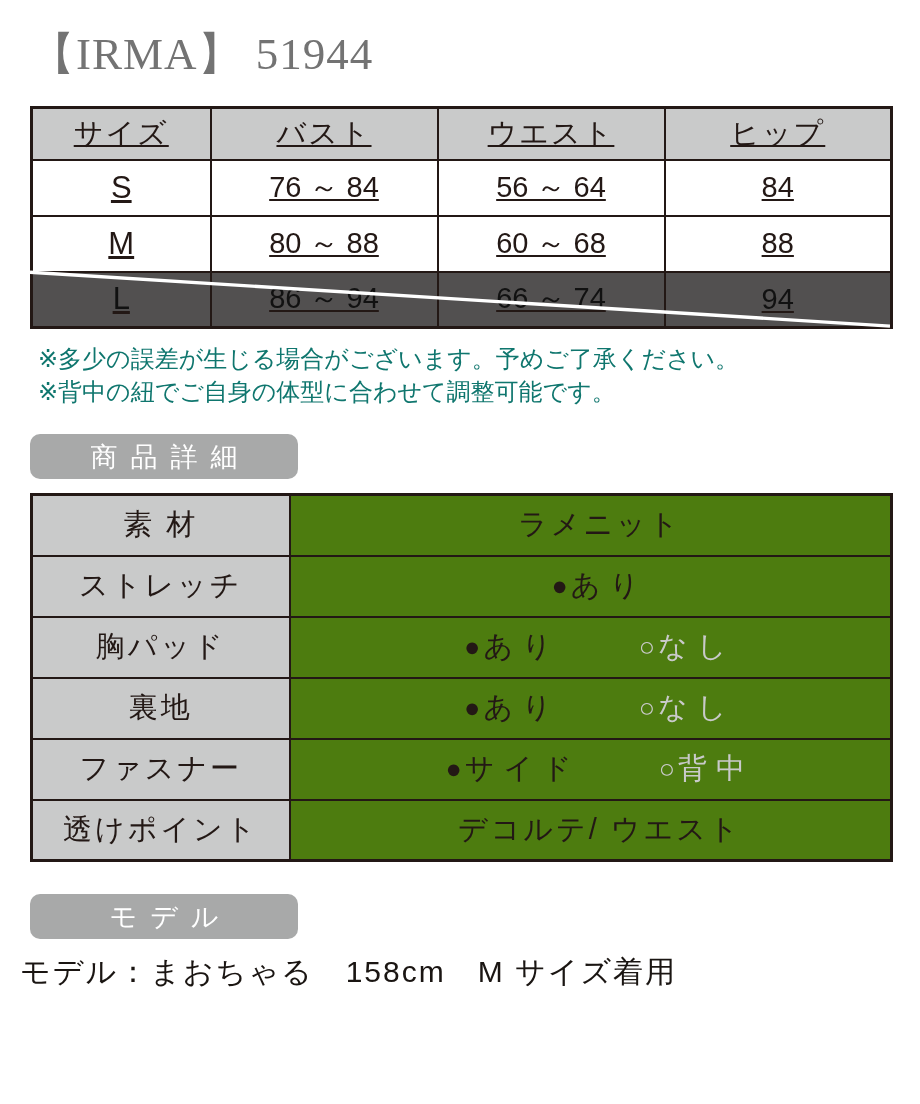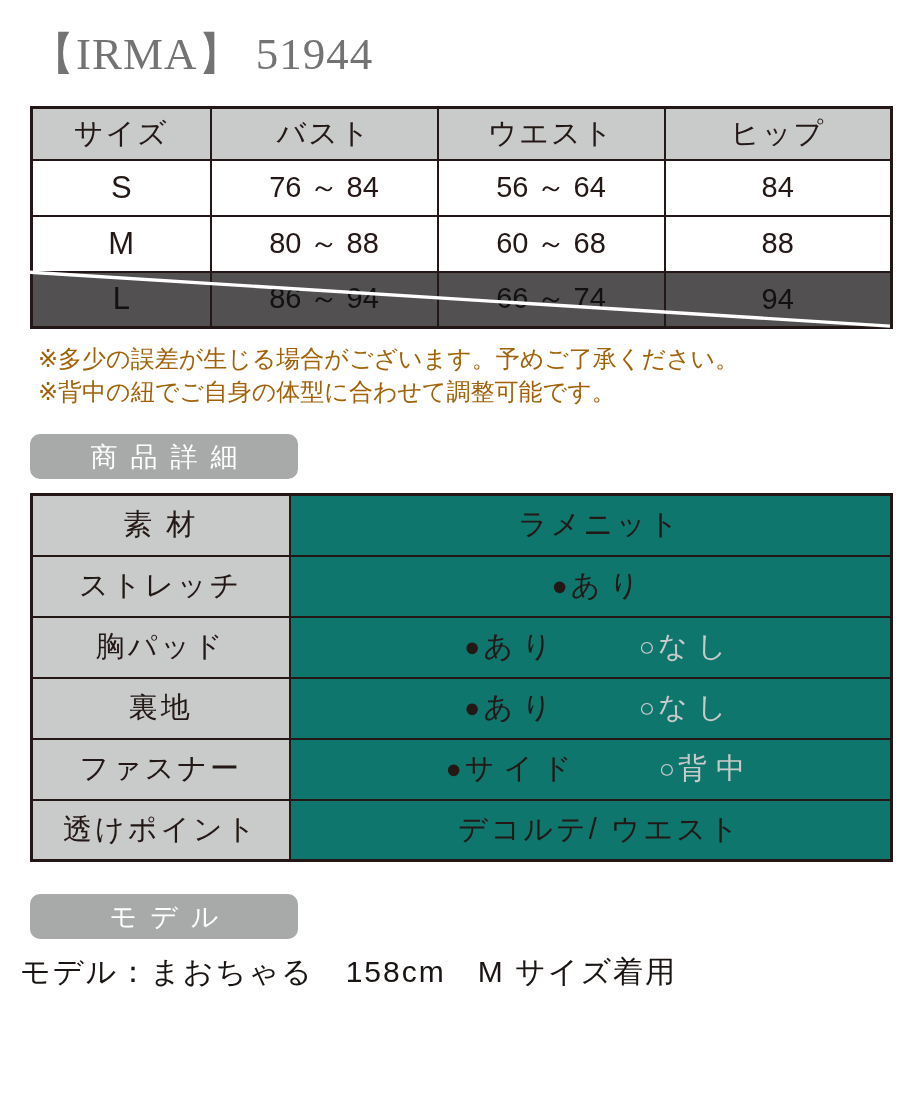--- a/index.html
+++ b/index.html
@@ -22,52 +22,52 @@
   
   .page-title{
     margin:24px 0 0 0;
     font-family:"Liberation Serif","DejaVu Serif",serif;
     font-weight:500;font-size:45px;letter-spacing:1px;color:#737373;
   }
 
   
   .size-table-wrap{position:relative;margin-top:22px;width:860px;}
   table{border-collapse:collapse;width:860px;table-layout:fixed;}
-  table.size-table{border:3px solid var(--border);}
+  table.size-table{border:3px solid var(--border);text-decoration:underline;}
   .size-table th,.size-table td{
     border:2px solid var(--border);
     text-align:center;vertical-align:middle;
     font-size:29px;font-weight:normal;color:#231815;
   }
   .size-table thead th{background:var(--table_header_bg);height:52px;letter-spacing:2px;}
   .size-table tbody td{height:56px;background:#ffffff;}
   .size-table tbody td.size-letter{font-size:31px;}
   .size-table tr.unavailable td{background:var(--unavailable_row_bg);color:#111;}
   .strike-svg{position:absolute;left:0;top:0;width:100%;height:100%;pointer-events:none;}
 
   
-  .notes{margin:13px 0 0 8px;font-size:24px;line-height:33px;color:#a16207;}
+  .notes{margin:13px 0 0 8px;font-size:24px;line-height:33px;color:#0f766e;}
 
   
   .section-badge{
     margin-top:26px;width:268px;height:45px;
     background:var(--badge_bg);border-radius:10px;
     display:flex;align-items:center;justify-content:center;
     color:#ffffff;font-size:27px;letter-spacing:13px;text-indent:13px;
   }
   .model-badge{margin-top:32px;}
 
   
   table.detail-table{border:3px solid var(--border);margin-top:14px;}
   .detail-table th,.detail-table td{
     border:2px solid var(--border);vertical-align:middle;text-align:center;
     font-size:29px;font-weight:normal;color:#231815;height:61px;
   }
   .detail-table th{background:var(--table_header_bg);letter-spacing:3px;}
-  .detail-table td{background:#0f766e;padding-left:20px;}
+  .detail-table td{background:#4d7c0f;padding-left:20px;}
   .value-plain{letter-spacing:3px;}
   .option-group{display:flex;justify-content:center;align-items:center;gap:78px;}
   .option{display:flex;align-items:center;letter-spacing:9px;white-space:nowrap;}
   .option .marker{letter-spacing:0;margin-right:3px;font-size:27px;line-height:1;}
   .option.unselected{color:var(--muted_option);}
 
   
   .model-text{margin:13px 0 0 -10px;font-size:30px;letter-spacing:2px;color:#1a1512;}
 </style>
 </head>

